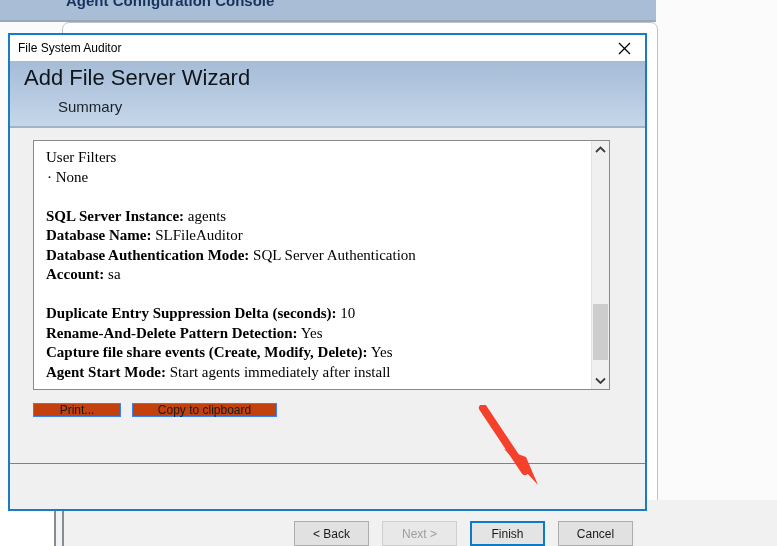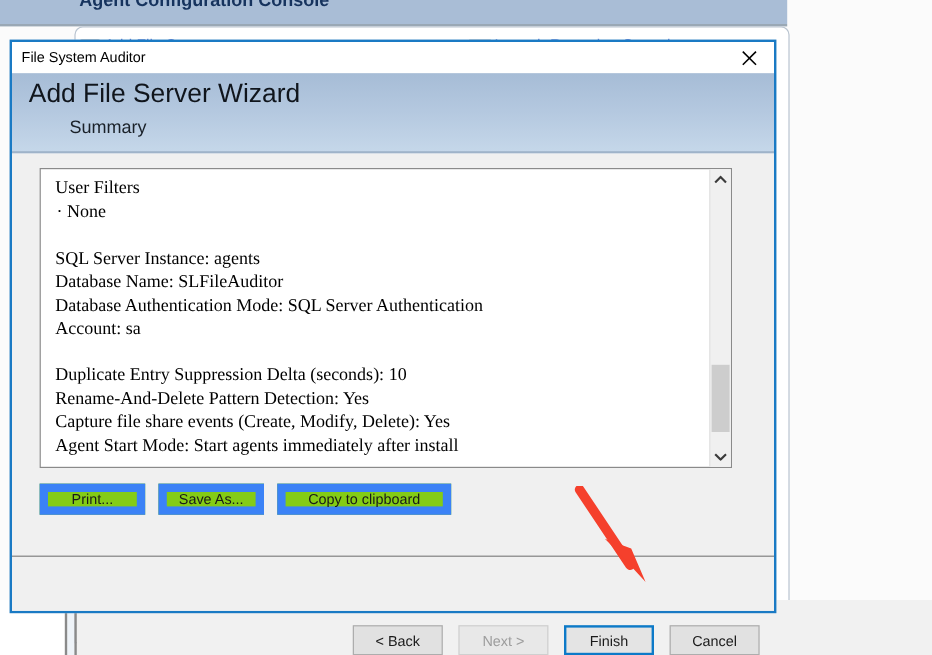--- a/index.html
+++ b/index.html
@@ -221,21 +221,21 @@
     top: 7px;
     right: 4px;
     font-family: "Liberation Serif", serif;
     font-size: 15px;
     line-height: 19.5px;
     color: #000000;
   }
   .summary-text .line { white-space: nowrap; }
   .summary-text .blank { height: 19.5px; }
   .summary-text .bullet { padding-left: 1px; }
-  .summary-text b { font-weight: normal; text-align: right; }
+  .summary-text b { font-weight: bold; text-align: right; }
 
   
   .sb {
     width: 17px;
     background: #f0f0f0;
     border-left: 1px solid #e2e2e2;
     position: relative;
     flex: none;
   }
   .sb-btn {
@@ -270,23 +270,23 @@
     position: absolute;
     left: 23px;
     top: 275px;
     display: flex;
     gap: 11px;
   }
   .btn {
     font-family: "Liberation Sans", sans-serif;
     font-size: 12px;
     color: #1a1a1a;
-    background: #84cc16;
-    border: 7px solid #3b82f6;
-    height: 26px;
+    background: #c2410c;
+    border: 1px solid #3b82f6;
+    height: 14px;
     display: flex;
     align-items: center;
     justify-content: center;
     box-sizing: border-box;
     cursor: pointer;
     white-space: nowrap;
   }
   .btn.print { width: 88px; }
   .btn.saveas { width: 88px; }
   .btn.copyclip { width: 145px; }
@@ -425,21 +425,20 @@
           <div class="sb-btn down">
             <svg width="11" height="7" viewBox="0 0 11 7">
               <polyline points="1,1.5 5.5,6 10,1.5" fill="none" stroke="#3c3c3c" stroke-width="1.8"></polyline>
             </svg>
           </div>
         </div>
       </div>
 
       <div class="action-row">
         <div class="btn print">Print...</div>
-        <div class="btn saveas">Save As...</div>
         <div class="btn copyclip">Copy to clipboard</div>
       </div>
     </div>
 
     <div class="dlg-footer">
       <div class="nav-row">
         <div class="nav-btn">&lt; Back</div>
         <div class="nav-btn disabled">Next &gt;</div>
         <div class="nav-btn focused">Finish</div>
         <div class="nav-btn">Cancel</div>

